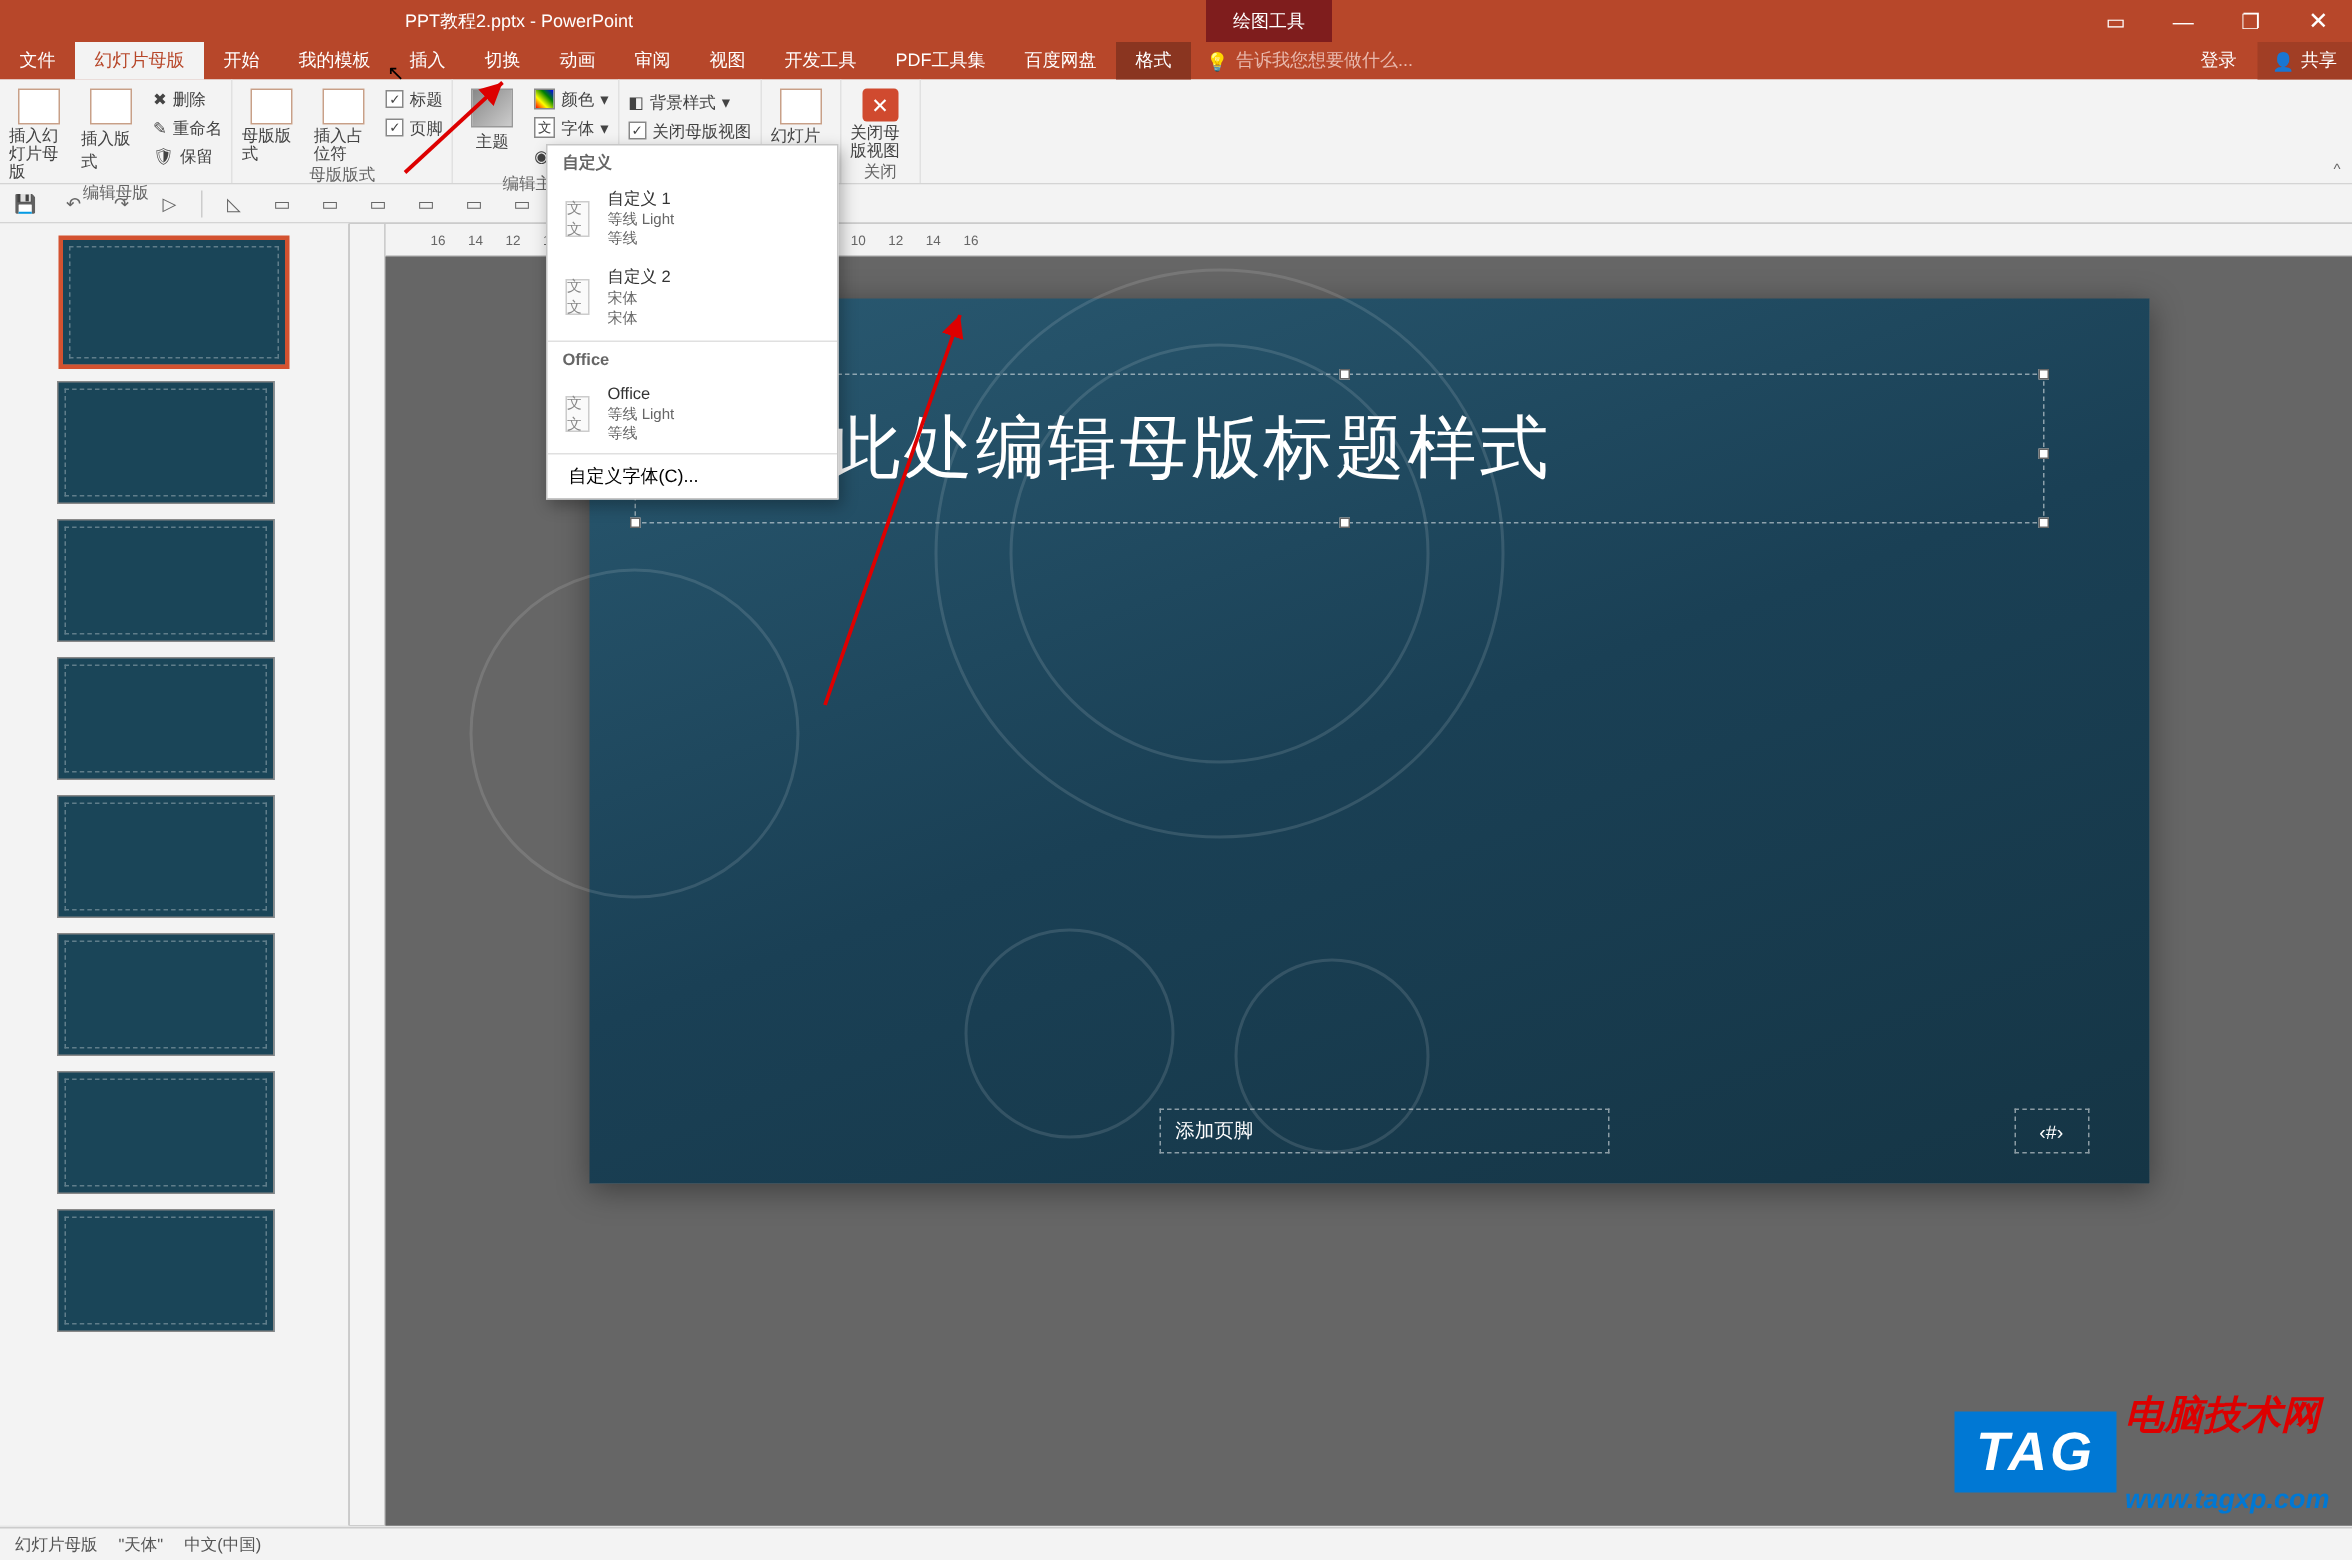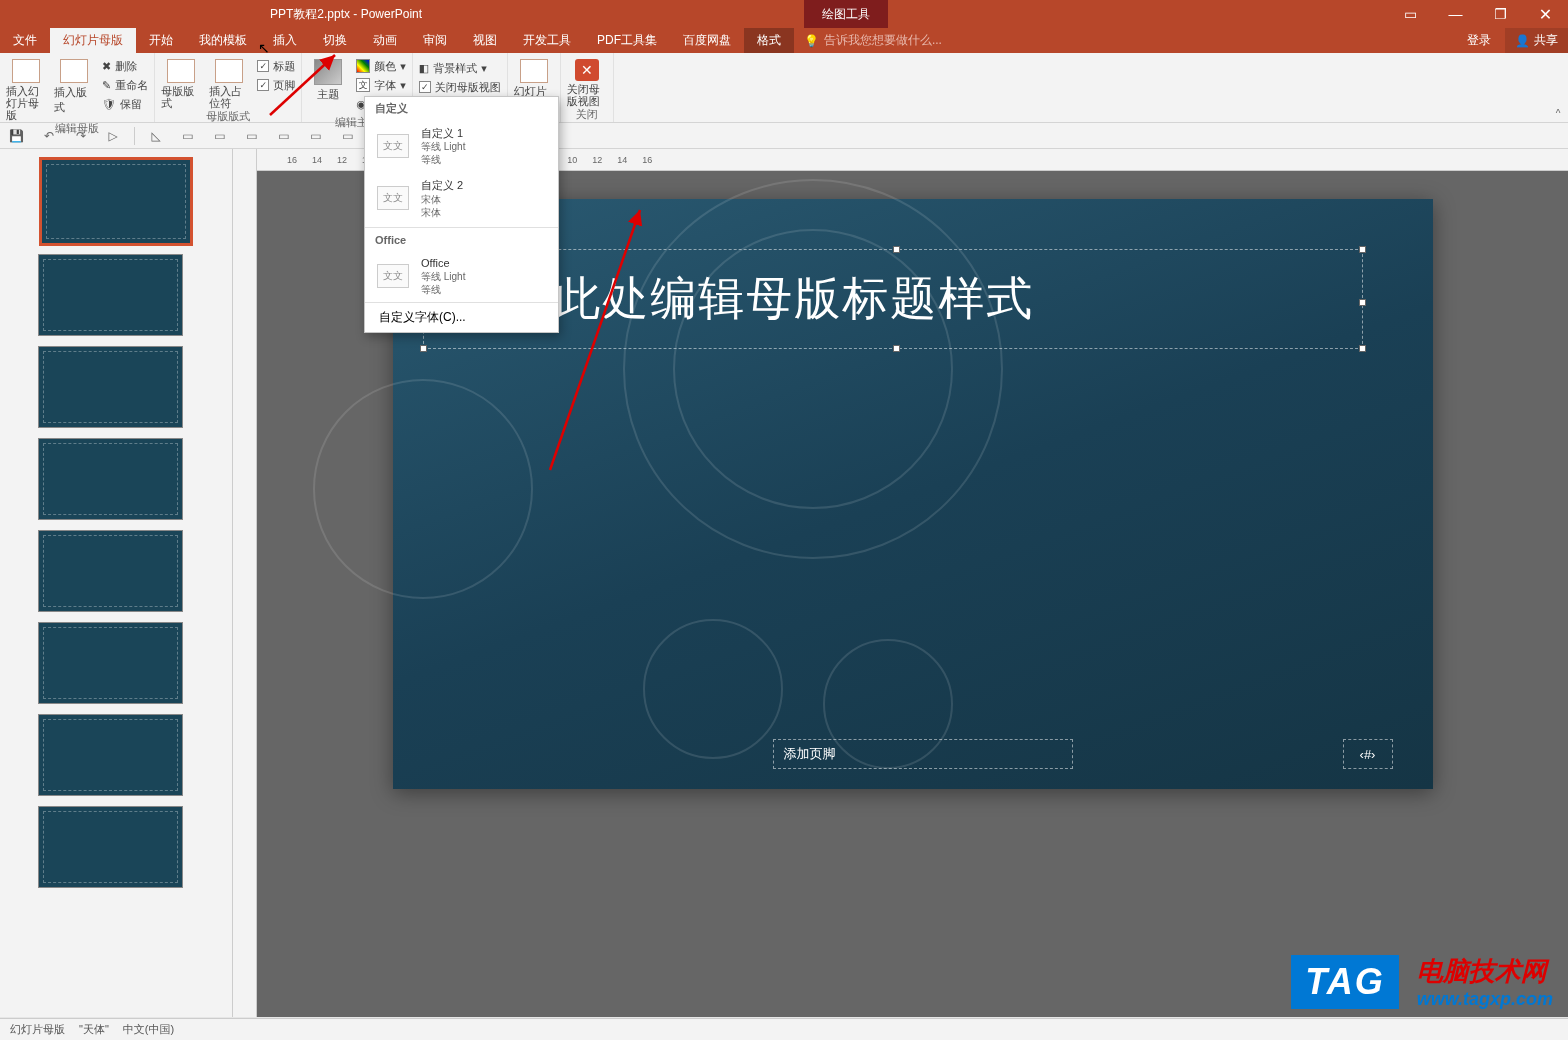--- a/index.html
+++ b/index.html
@@ -63,32 +63,32 @@
 .title-text { color: #fff; font-size: 46px; font-weight: 300; letter-spacing: 2px; }
 .subtitle-box { position: absolute; top: 180px; left: 380px; right: 70px; height: 60px; border: 1px dashed rgba(255,255,255,0.5); display: flex; align-items: center; padding: 0 20px; }
 .subtitle-text { color: #fff; font-size: 18px; font-weight: 300; }
 .footer-box { position: absolute; bottom: 20px; left: 380px; width: 300px; height: 30px; border: 1px dashed rgba(255,255,255,0.5); color: #fff; font-size: 13px; display: flex; align-items: center; padding: 0 10px; }
 .slidenum-box { position: absolute; bottom: 20px; right: 40px; width: 50px; height: 30px; border: 1px dashed rgba(255,255,255,0.5); color: #fff; font-size: 13px; display: flex; align-items: center; justify-content: center; }
 .sel-handle { width: 7px; height: 7px; background: #fff; border: 1px solid #666; position: absolute; }
 
 .dropdown { position: absolute; background: #fff; border: 1px solid #c6c6c6; box-shadow: 2px 4px 10px rgba(0,0,0,0.3); z-index: 100; font-size: 12px; margin-left: 24px; }
 .dropdown-header { padding: 4px 10px; color: #666; font-weight: bold; font-size: 11px; }
 .dropdown-item { display: flex; align-items: center; padding: 6px 12px; gap: 12px; cursor: pointer; }
-.dropdown-thumb { width: 32px; height: 24px; border: 1px solid #ccc; background: #fafafa; display: flex; align-items: center; justify-content: center; font-size: 10px; color: #888; }
+.dropdown-thumb { width: 16px; height: 24px; border: 1px solid #ccc; background: #fafafa; display: flex; align-items: center; justify-content: center; font-size: 10px; color: #888; }
 .dropdown-labels { display: flex; flex-direction: column; line-height: 1.3; }
 .dropdown-labels .main { font-size: 11px; color: #333; height: auto; display: block; }
 .dropdown-labels .sub { font-size: 10px; color: #666; }
 .dropdown-sep { height: 1px; background: #e0e0e0; margin: 2px 0; }
 .dropdown-footer { padding: 6px 14px; border-top: 1px solid #e0e0e0; }
 
 .statusbar { position: absolute; bottom: 0; left: 0; right: 0; height: 22px; background: #f3f3f3; border-top: 1px solid #ccc; display: flex; align-items: center; font-size: 11px; color: #555; padding: 0 10px; gap: 14px; }
 
 .watermark { position: absolute; right: 15px; bottom: 30px; z-index: 50; display: flex; align-items: center; background: rgba(255,255,255,0.0); }
 .watermark-tag { background: #0078d4; color: #fff; font-weight: bold; font-size: 36px; padding: 6px 14px; font-style: italic; letter-spacing: 2px; }
-.watermark-text { display: flex; flex-direction: column; margin-left: 18px; }
+.watermark-text { display: flex; flex-direction: column; margin-left: 6px; gap: 28px; }
 .watermark-text .t1 { color: #d00; font-size: 26px; font-weight: bold; font-style: italic; }
 .watermark-text .t2 { color: #0078d4; font-size: 18px; font-style: italic; font-weight: bold; }
 
 svg.red-arrow { position: absolute; pointer-events: none; z-index: 200; }
 </style>
 </head>
 <body>
 
 <div class="titlebar">
   <div class="titlebar-left"></div>

